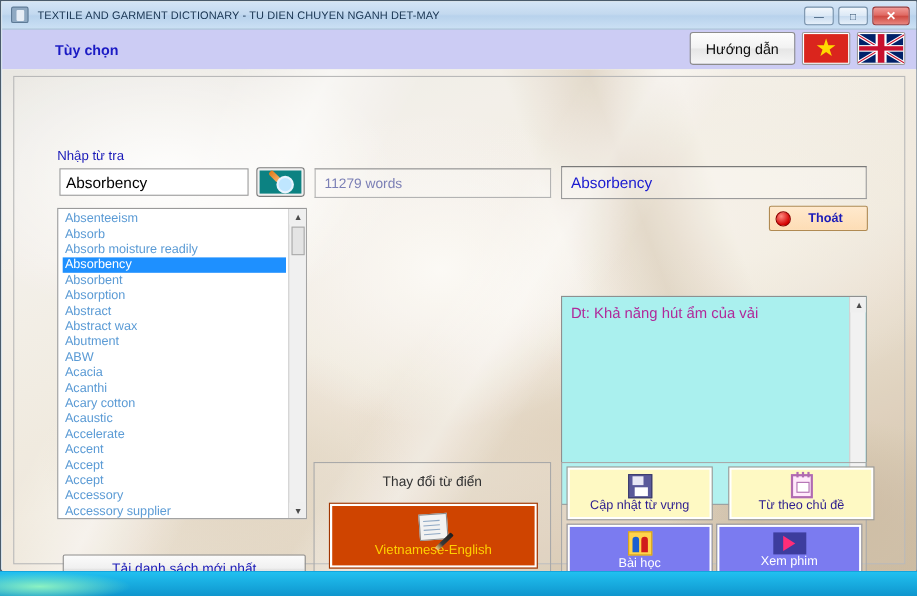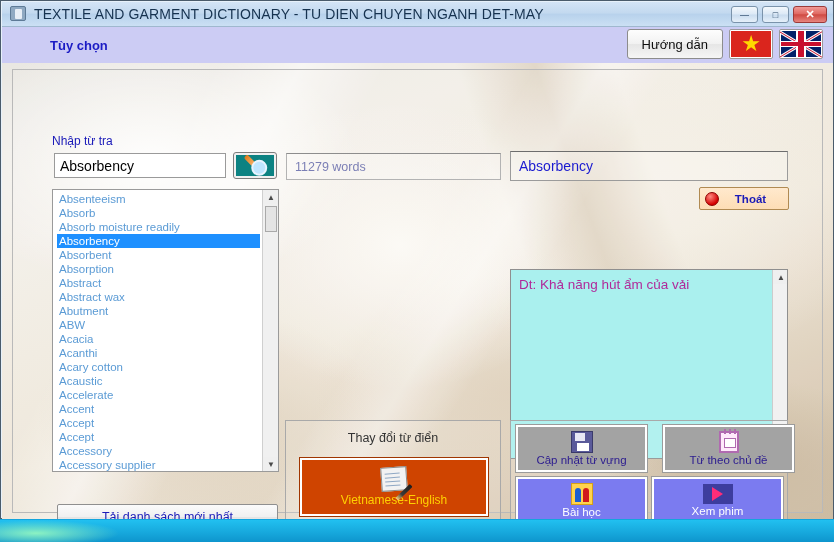--- a/index.html
+++ b/index.html
@@ -39,21 +39,21 @@
     position:absolute; left:1px; top:1px; width:831px; height:25px;
     background: linear-gradient(180deg,#d3e4f6 0%, #c3d9ef 45%, #b8d2ec 52%, #cbe0f4 100%);
     border-bottom: 1px solid #9fb8ce;
     display:flex; align-items:center;
   }
   #title-icon {
     width:18px; height:16px; margin-left:8px; margin-right:6px;
     flex:none; position:relative;
   }
   #title-text {
-    font-size: 14px; color:#16324f; letter-spacing:.1px;
+    font-size: 10px; color:#16324f; letter-spacing:.1px;
     white-space:nowrap; overflow:hidden;
   }
   #win-buttons { position:absolute; right:6px; top:4px; display:flex; gap:4px; }
   .win-btn {
     width:27px; height:17px; border:1px solid #7a93ab; border-radius:3px;
     background: linear-gradient(180deg,#f2f7fc 0%, #dce9f6 48%, #c9dcef 52%, #e6f0fa 100%);
     display:flex; align-items:center; justify-content:center;
     font-size:9px; color:#1b3b5c;
   }
   .win-btn.close {
@@ -269,21 +269,21 @@
   #grp-feat {
     position:absolute; left:508px; top:357px; width:278px; height:107px;
     border:1px solid #a9a9a9; background: rgba(255,255,255,0.10);
   }
   .feat {
     position:absolute; width:131px; height:47px;
     border:2px solid #ffffff; outline:1px solid #9b9b9b;
     display:flex; flex-direction:column; align-items:center; justify-content:center;
   }
   .feat .flabel { font-size:11.5px; color:#2b1b8f; margin-top:1px; }
-  .feat.pink { background:#a3a3a3; }
+  .feat.pink { background:#fef9c3; }
   .feat.blue { background:#7b7bf0; }
   .feat.blue .flabel { color:#ffffff; }
   #feat-capnhat { left:5px; top:4px; }
   #feat-chude   { left:152px; top:4px; }
   #feat-baihoc  { left:5px; top:56px; }
   #feat-xemphim { left:141px; top:56px; }
 
   
   .icon-doc {
     width:26px; height:24px; position:relative;

